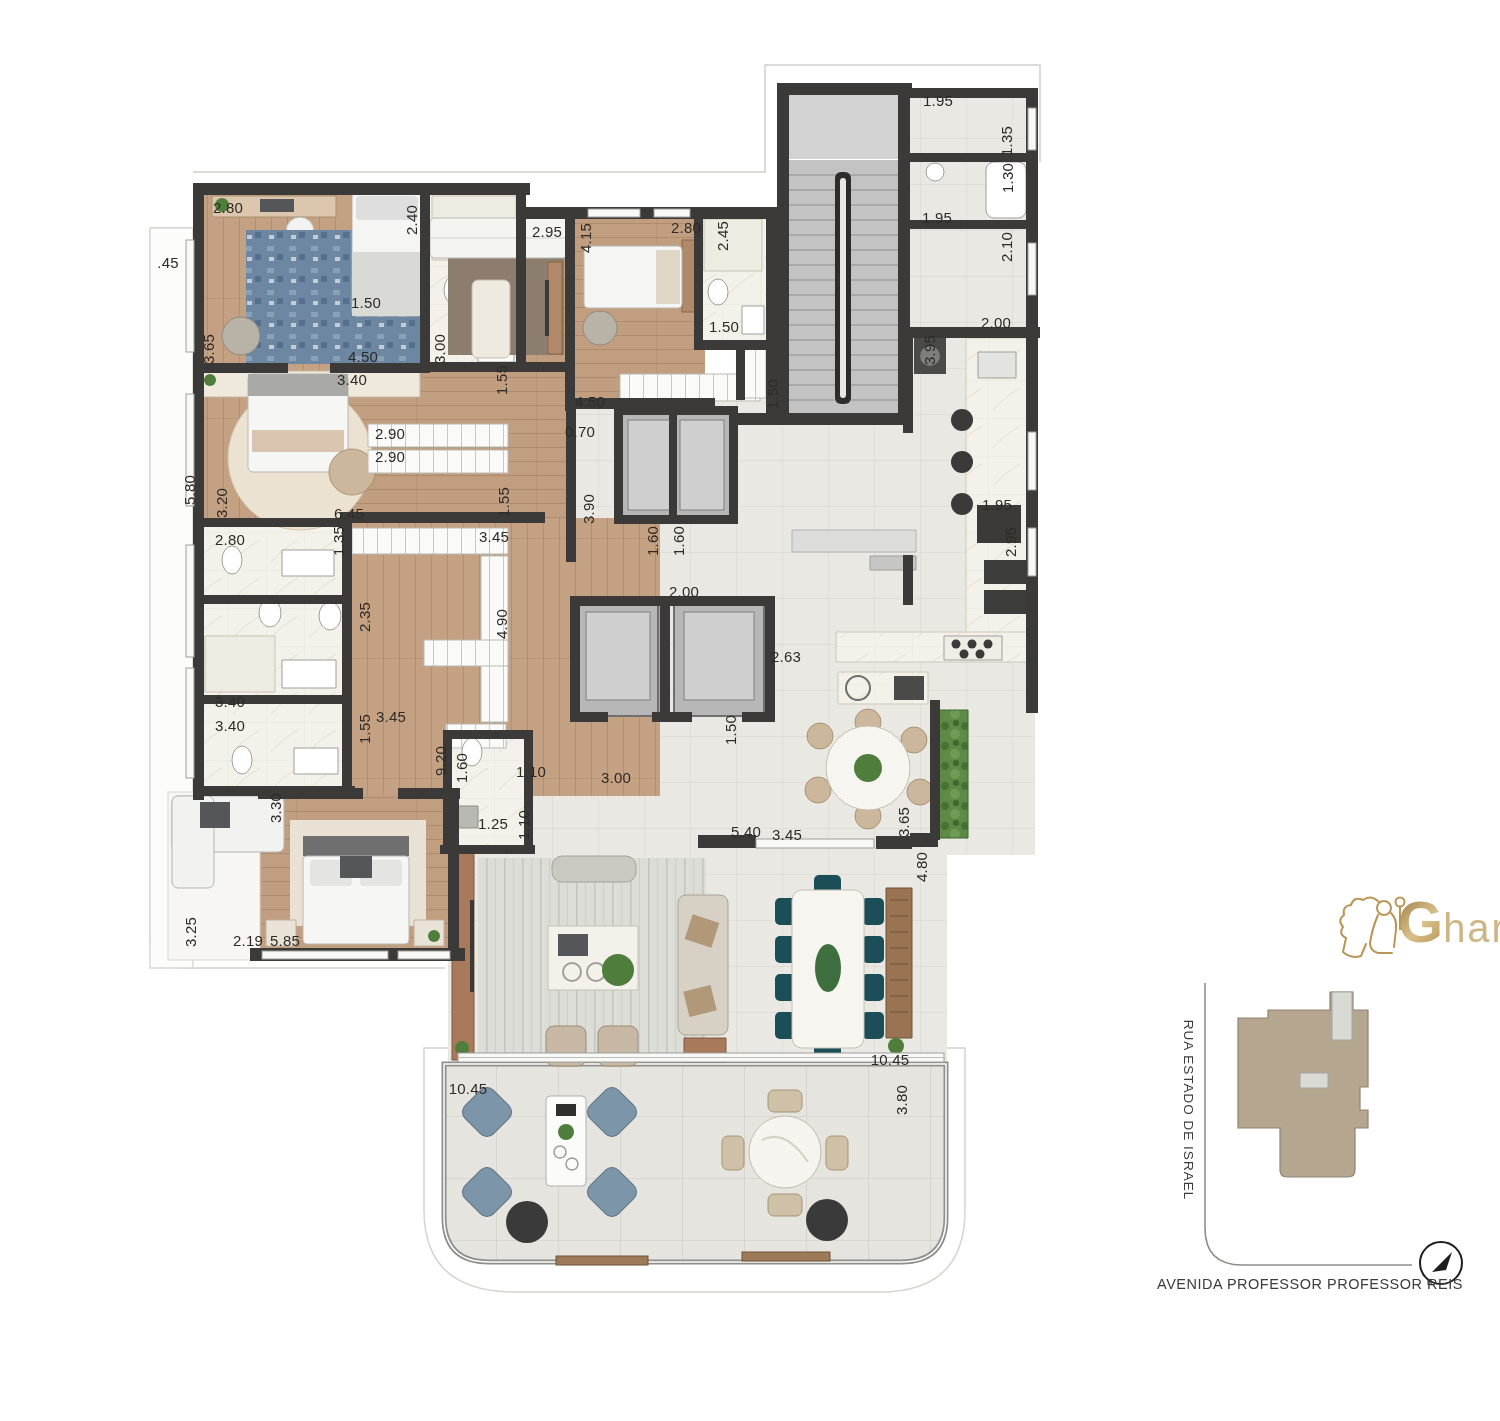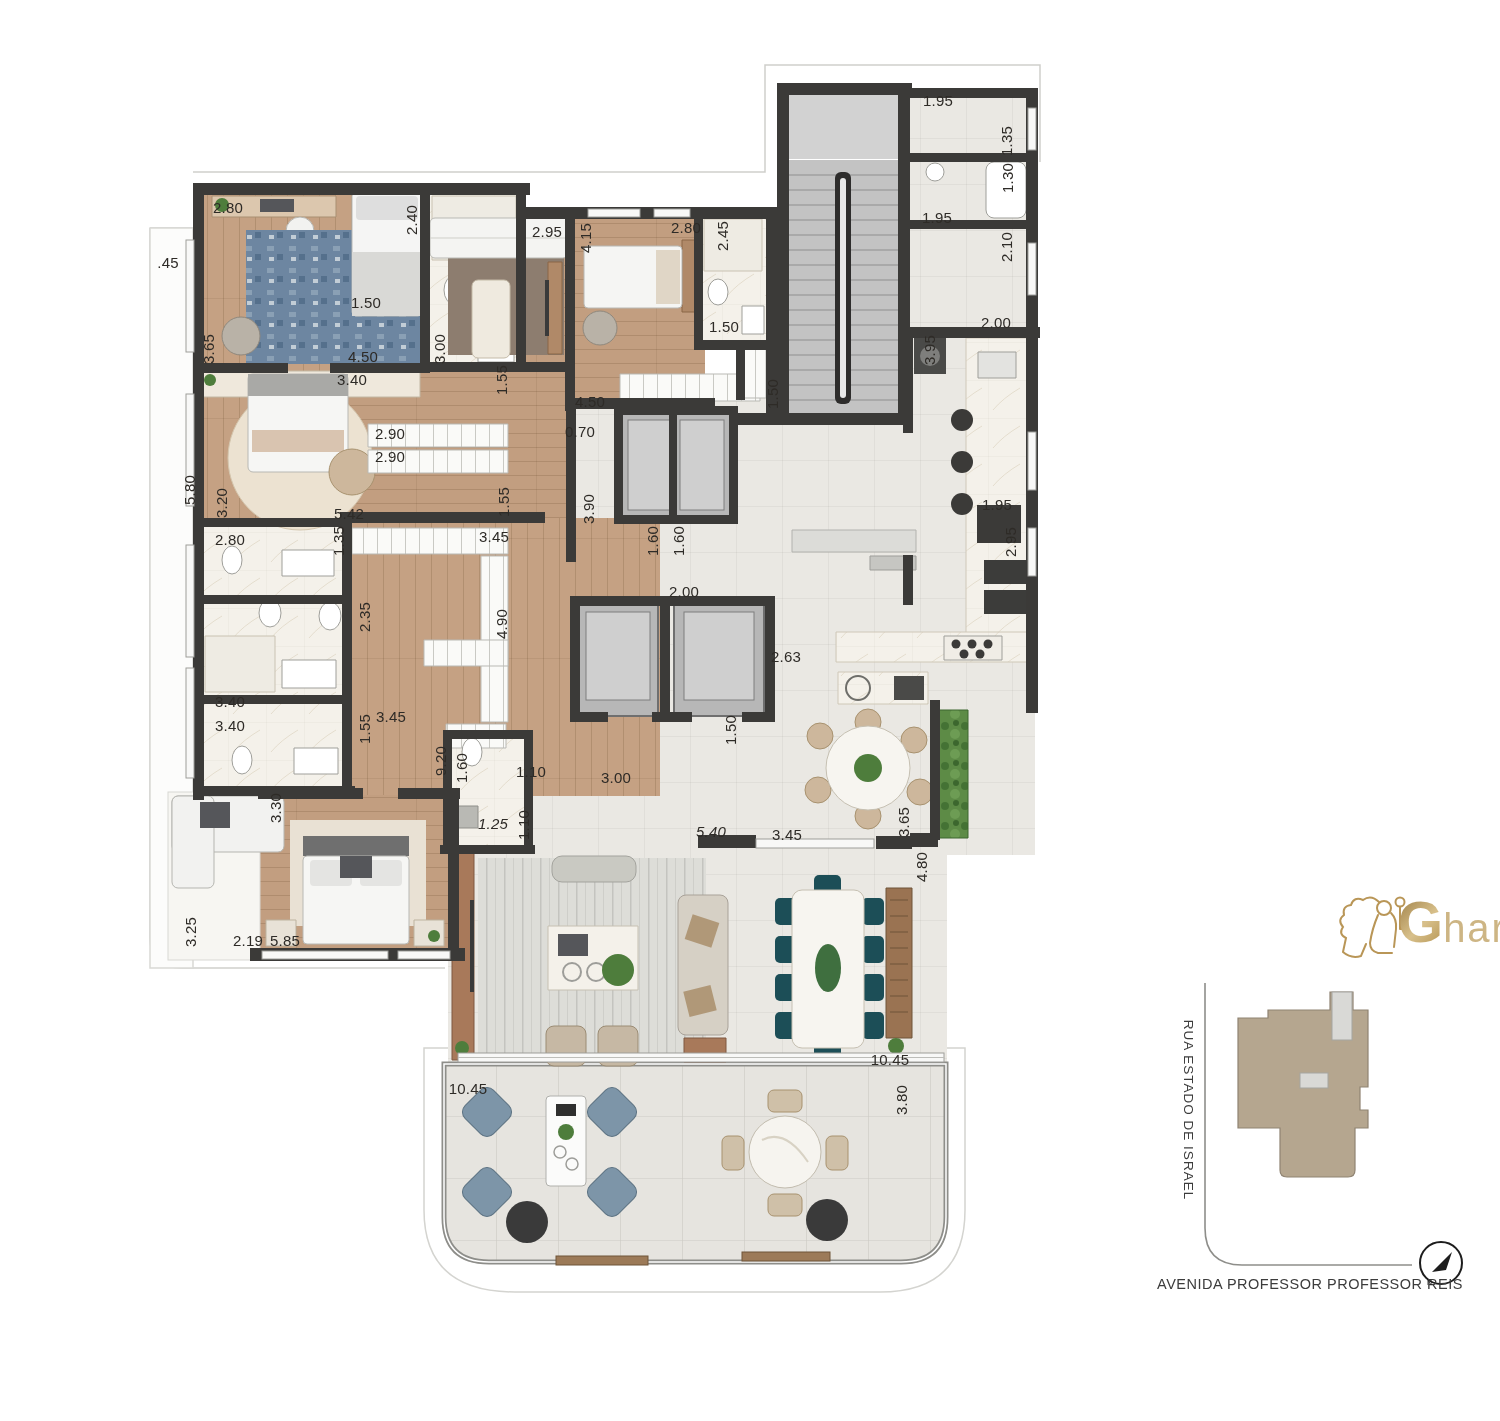--- a/index.html
+++ b/index.html
@@ -465,44 +465,44 @@
       <span class="mlabel" style="left: 590px; top: 401px;">4.50</span>
       <span class="mlabel v" style="left: 772px; top: 394px;">1.50</span>
       <span class="mlabel" style="left: 580px; top: 431px;">0.70</span>
       <span class="mlabel" style="left: 390px; top: 433px;">2.90</span>
       <span class="mlabel" style="left: 390px; top: 456px;">2.90</span>
       <span class="mlabel v" style="left: 189px; top: 490px;">5.80</span>
       <span class="mlabel v" style="left: 221px; top: 503px;">3.20</span>
       <span class="mlabel v" style="left: 503px; top: 502px;">1.55</span>
       <span class="mlabel v" style="left: 588px; top: 509px;">3.90</span>
       <span class="mlabel" style="left: 997px; top: 504px;">1.95</span>
-      <span class="mlabel" style="left: 349px; top: 513px;">5.42</span>
+      <span class="mlabel" style="left: 349px; top: 513px;">6.45</span>
       <span class="mlabel" style="left: 230px; top: 539px;">2.80</span>
       <span class="mlabel v" style="left: 338px; top: 541px;">1.35</span>
       <span class="mlabel" style="left: 494px; top: 536px;">3.45</span>
       <span class="mlabel v" style="left: 1010px; top: 542px;">2.95</span>
       <span class="mlabel v" style="left: 652px; top: 541px;">1.60</span>
       <span class="mlabel v" style="left: 678px; top: 541px;">1.60</span>
       <span class="mlabel" style="left: 684px; top: 591px;">2.00</span>
       <span class="mlabel v" style="left: 364px; top: 617px;">2.35</span>
       <span class="mlabel v" style="left: 501px; top: 624px;">4.90</span>
       <span class="mlabel" style="left: 786px; top: 656px;">2.63</span>
       <span class="mlabel" style="left: 230px; top: 701px;">3.40</span>
       <span class="mlabel" style="left: 230px; top: 725px;">3.40</span>
       <span class="mlabel" style="left: 391px; top: 716px;">3.45</span>
       <span class="mlabel v" style="left: 364px; top: 729px;">1.55</span>
       <span class="mlabel v" style="left: 730px; top: 730px;">1.50</span>
       <span class="mlabel v" style="left: 440px; top: 761px;">9.20</span>
       <span class="mlabel v" style="left: 461px; top: 768px;">1.60</span>
       <span class="mlabel" style="left: 531px; top: 771px;">1.10</span>
       <span class="mlabel" style="left: 616px; top: 777px;">3.00</span>
       <span class="mlabel v" style="left: 275px; top: 808px;">3.30</span>
-      <span class="mlabel" style="left: 493px; top: 823px; font-style: italic;">1.25</span>
+      <span class="mlabel" style="left: 493px; top: 823px;">1.25</span>
       <span class="mlabel v" style="left: 523px; top: 825px;">1.10</span>
-      <span class="mlabel" style="left: 711px; top: 831px; font-style: italic;">5.40</span>
+      <span class="mlabel" style="left: 746px; top: 831px;">5.40</span>
       <span class="mlabel" style="left: 787px; top: 834px;">3.45</span>
       <span class="mlabel v" style="left: 903px; top: 822px;">3.65</span>
       <span class="mlabel v" style="left: 921px; top: 867px;">4.80</span>
       <span class="mlabel v" style="left: 190px; top: 932px;">3.25</span>
       <span class="mlabel" style="left: 248px; top: 940px;">2.19</span>
       <span class="mlabel" style="left: 285px; top: 940px;">5.85</span>
       <span class="mlabel" style="left: 890px; top: 1059px;">10.45</span>
       <span class="mlabel" style="left: 468px; top: 1088px;">10.45</span>
       <span class="mlabel v" style="left: 901px; top: 1100px;">3.80</span>
     </div>

